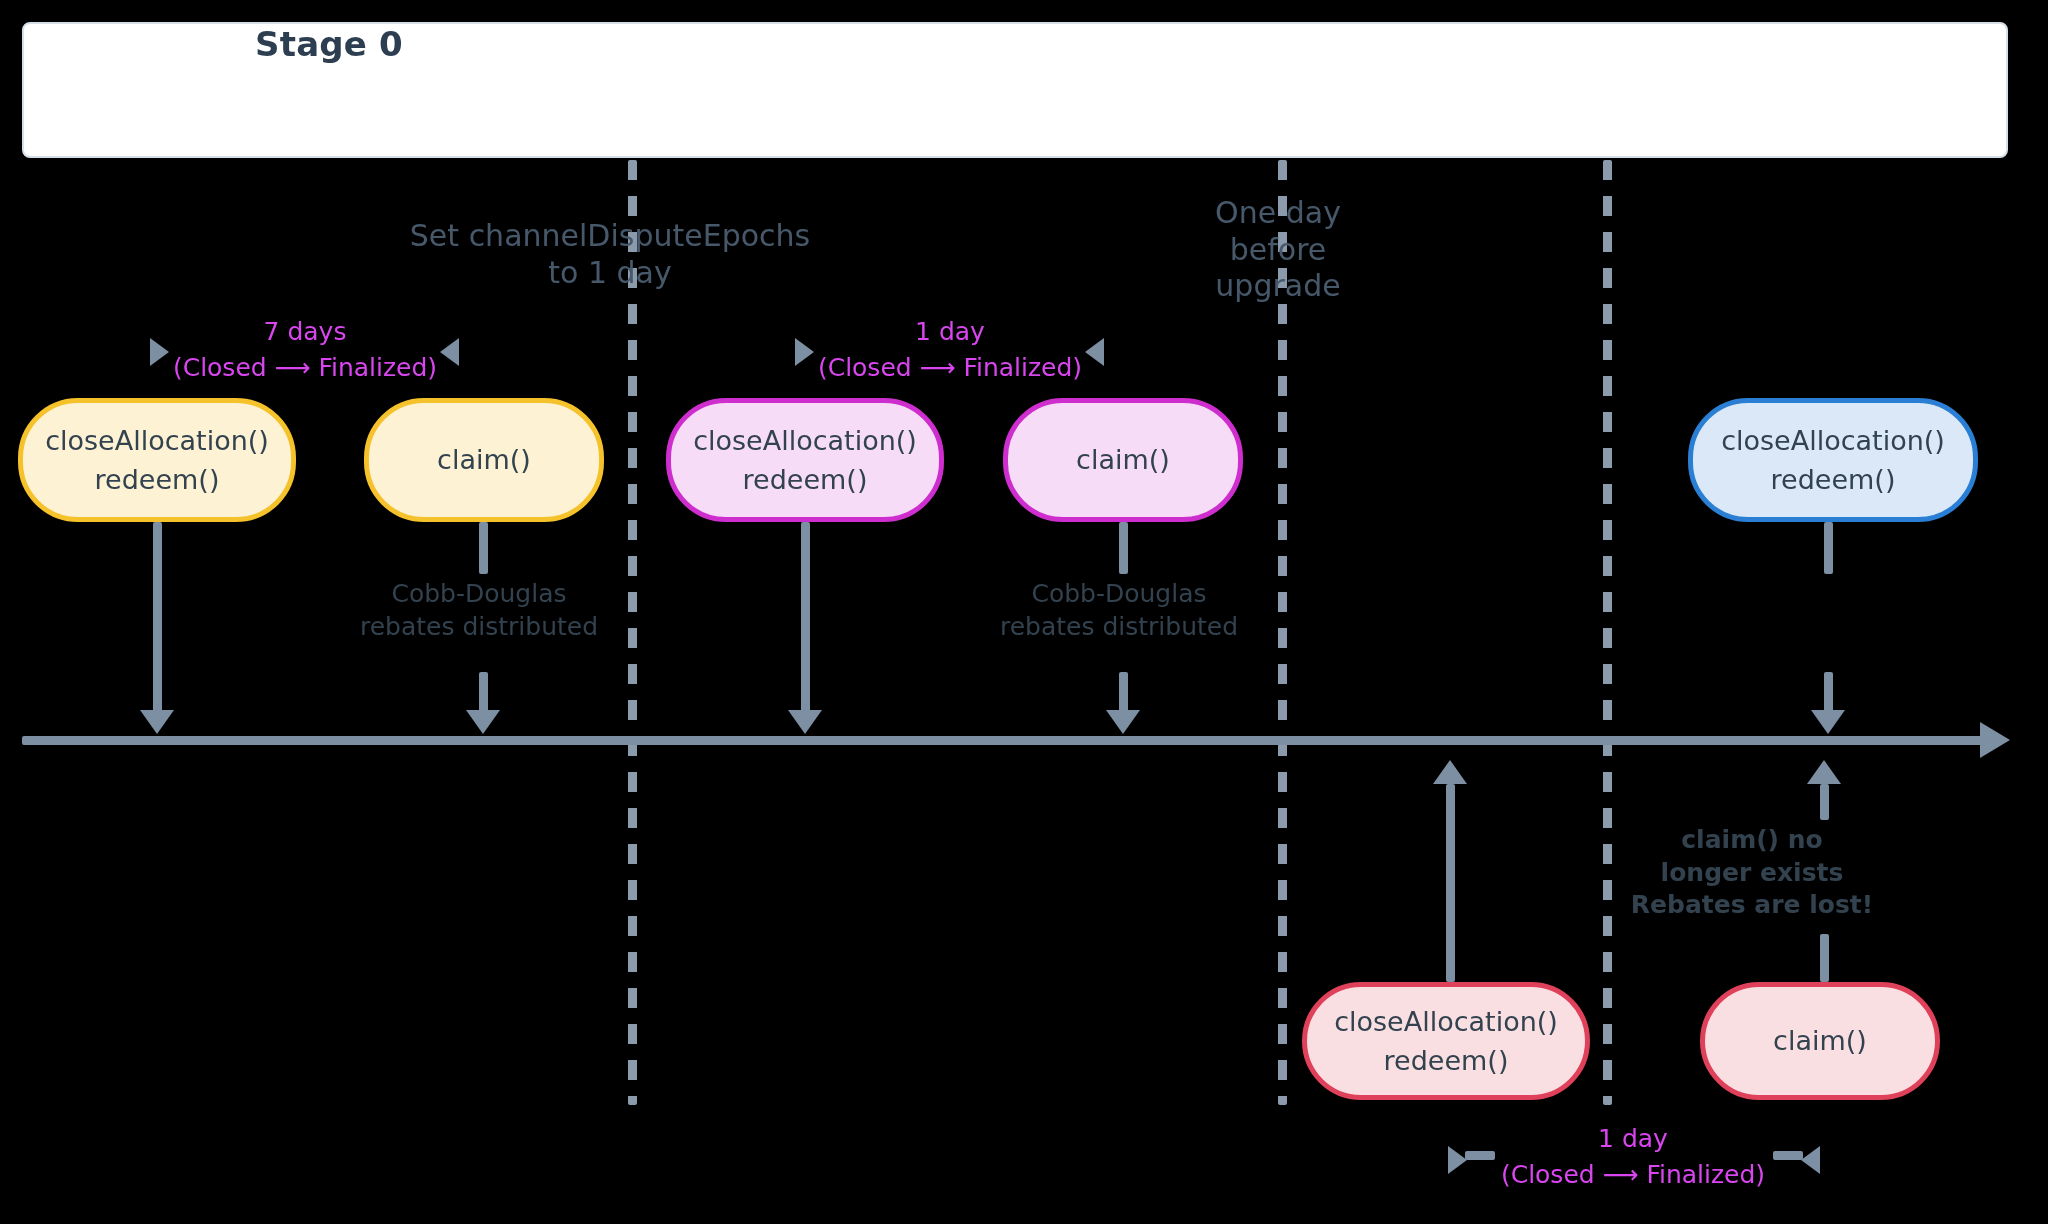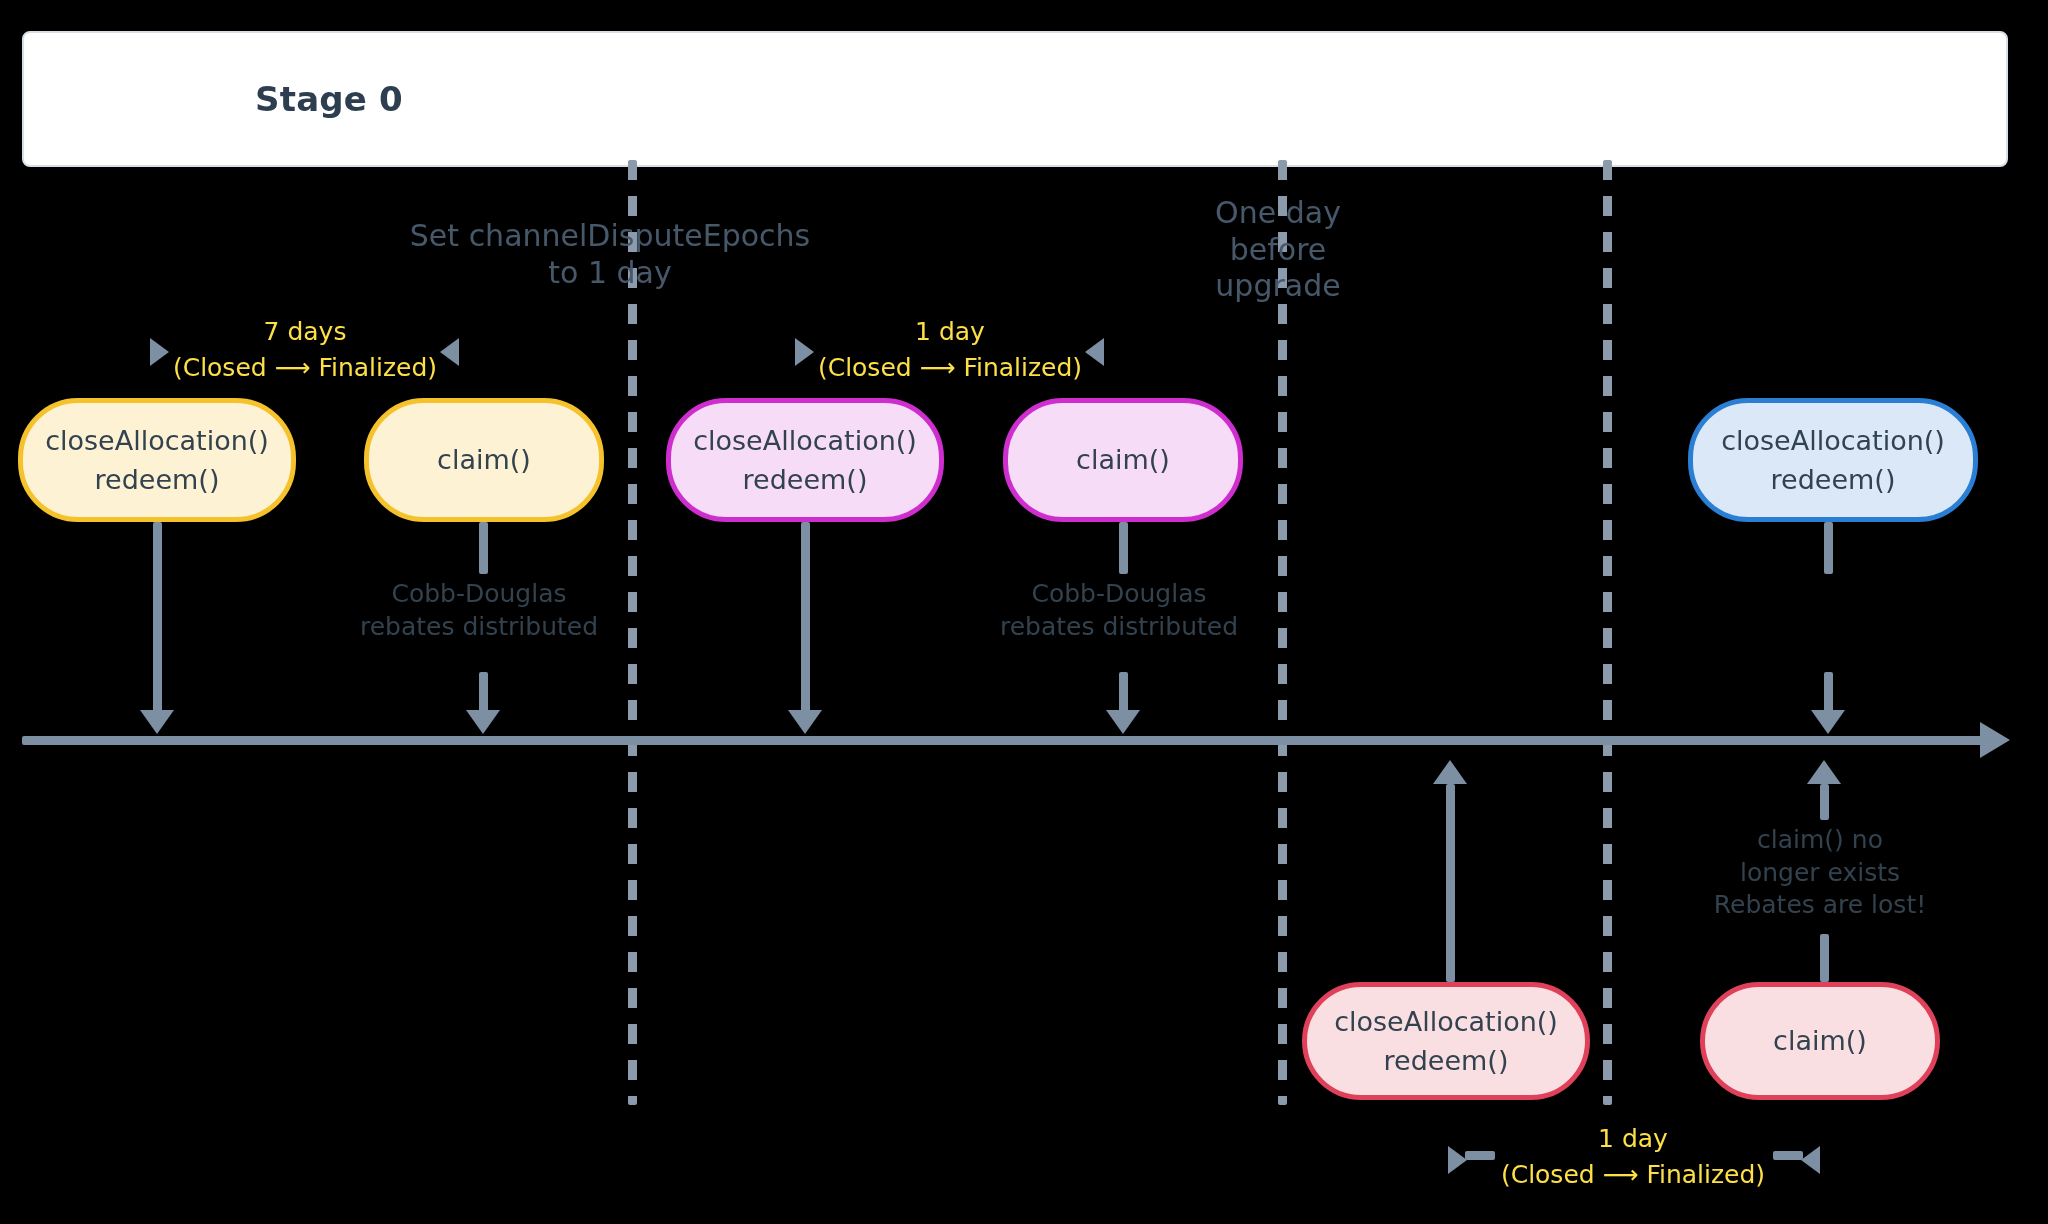--- a/index.html
+++ b/index.html
@@ -2,23 +2,23 @@
 <html><head>
 <meta charset="utf-8">
 <style>
   html,body{margin:0;padding:0;background:#000;}
   body{width:2048px;height:1224px;position:relative;overflow:hidden;
        font-family:"DejaVu Sans","Liberation Sans",sans-serif;}
 
   #stage{position:absolute;left:0;top:0;width:2048px;height:1224px;}
 
   
-  .hdr{position:absolute;left:22px;top:31px;width:1986px;height:136px;
+  .hdr{position:absolute;left:22px;top:22px;width:1986px;height:136px;
        display:flex;background:#fff;border:2px solid #d6dfe8;border-radius:8px;
-       box-sizing:border-box;overflow:hidden;}
+       box-sizing:border-box;overflow:hidden;flex-direction:column;}
   .hdr-cell{display:flex;align-items:center;justify-content:center;
             border-right:2px solid #d6dfe8;box-sizing:border-box;
             font-size:34px;font-weight:bold;color:#2c3e50;letter-spacing:.2px;gap:14px;}
   .hdr-cell:last-child{border-right:none;}
   .warn{display:inline-block;width:34px;height:30px;position:relative;}
   .warn svg{display:block;}
 
   
   .axis{position:absolute;left:22px;top:736px;width:1962px;height:9px;
         background:#7d8fa3;border-radius:2px;}
@@ -52,21 +52,21 @@
      border-right:17px solid transparent;}
 
   
   .lbl{position:absolute;color:#46586a;font-size:30px;line-height:1.22;
        text-align:center;white-space:pre-line;}
   .lbl-node{position:absolute;color:#33424f;font-size:25px;line-height:1.3;
        text-align:center;white-space:pre-line;}
 
   
   .span-wrap{position:absolute;}
-  .span-txt{position:absolute;text-align:center;color:#fde047;
+  .span-txt{position:absolute;text-align:center;color:#d946ef;
             font-size:25px;line-height:1.28;white-space:pre-line;}
   .tri-r{position:absolute;width:0;height:0;
      border-left:19px solid #7d8fa3;border-top:14px solid transparent;
      border-bottom:14px solid transparent;}
   .tri-l{position:absolute;width:0;height:0;
      border-right:19px solid #7d8fa3;border-top:14px solid transparent;
      border-bottom:14px solid transparent;}
   .tick{position:absolute;height:9px;background:#7d8fa3;border-radius:2px;}
 </style>
 </head>
@@ -168,18 +168,18 @@
 
   <div class="stem" style="left:1824px;top:522px;height:52px;"></div>
   <div class="stem" style="left:1824px;top:672px;height:40px;"></div>
   <div class="stem-down-head" style="left:1811px;top:710px;"></div>
 
   <div class="stem-up-head" style="left:1433px;top:760px;"></div>
   <div class="stem" style="left:1446px;top:784px;height:198px;"></div>
 
   <div class="stem-up-head" style="left:1807px;top:760px;"></div>
   <div class="stem" style="left:1820px;top:784px;height:36px;"></div>
-  <div class="lbl-node" style="left:1670px;top:824px;width:300px;">claim() no
+  <div class="lbl-node" style="left:1602px;top:824px;width:300px;font-weight:bold;">claim() no
 longer exists
 Rebates are lost!</div>
   <div class="stem" style="left:1820px;top:934px;height:48px;"></div>
 
 </div>
 
 </body></html>

